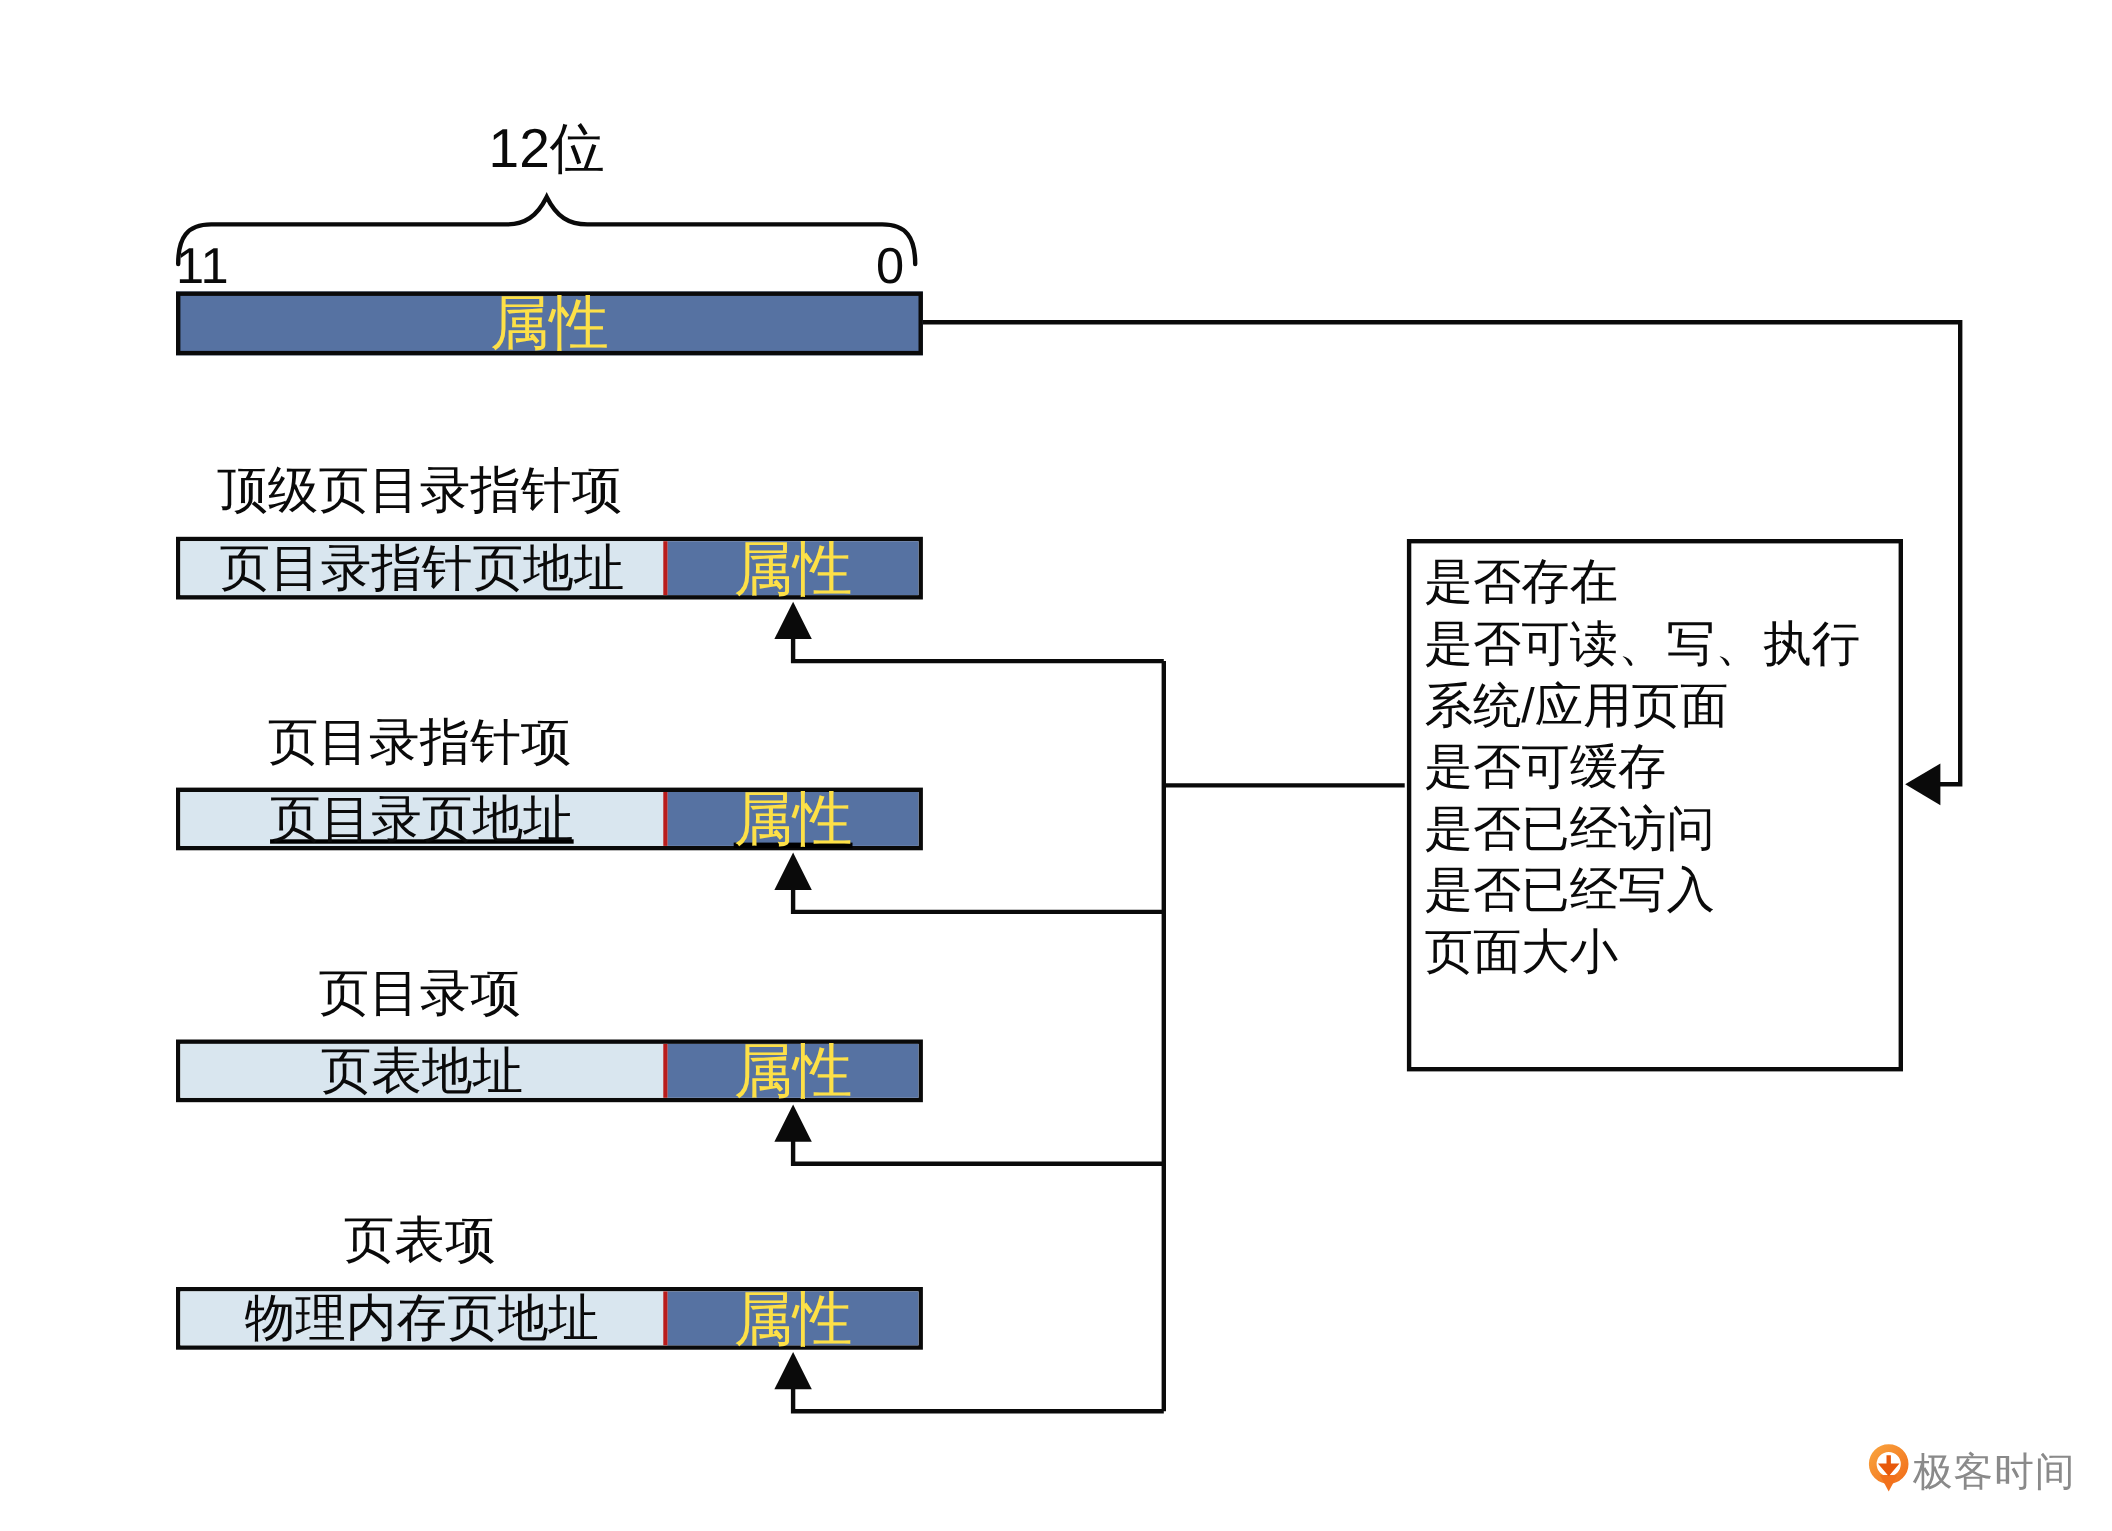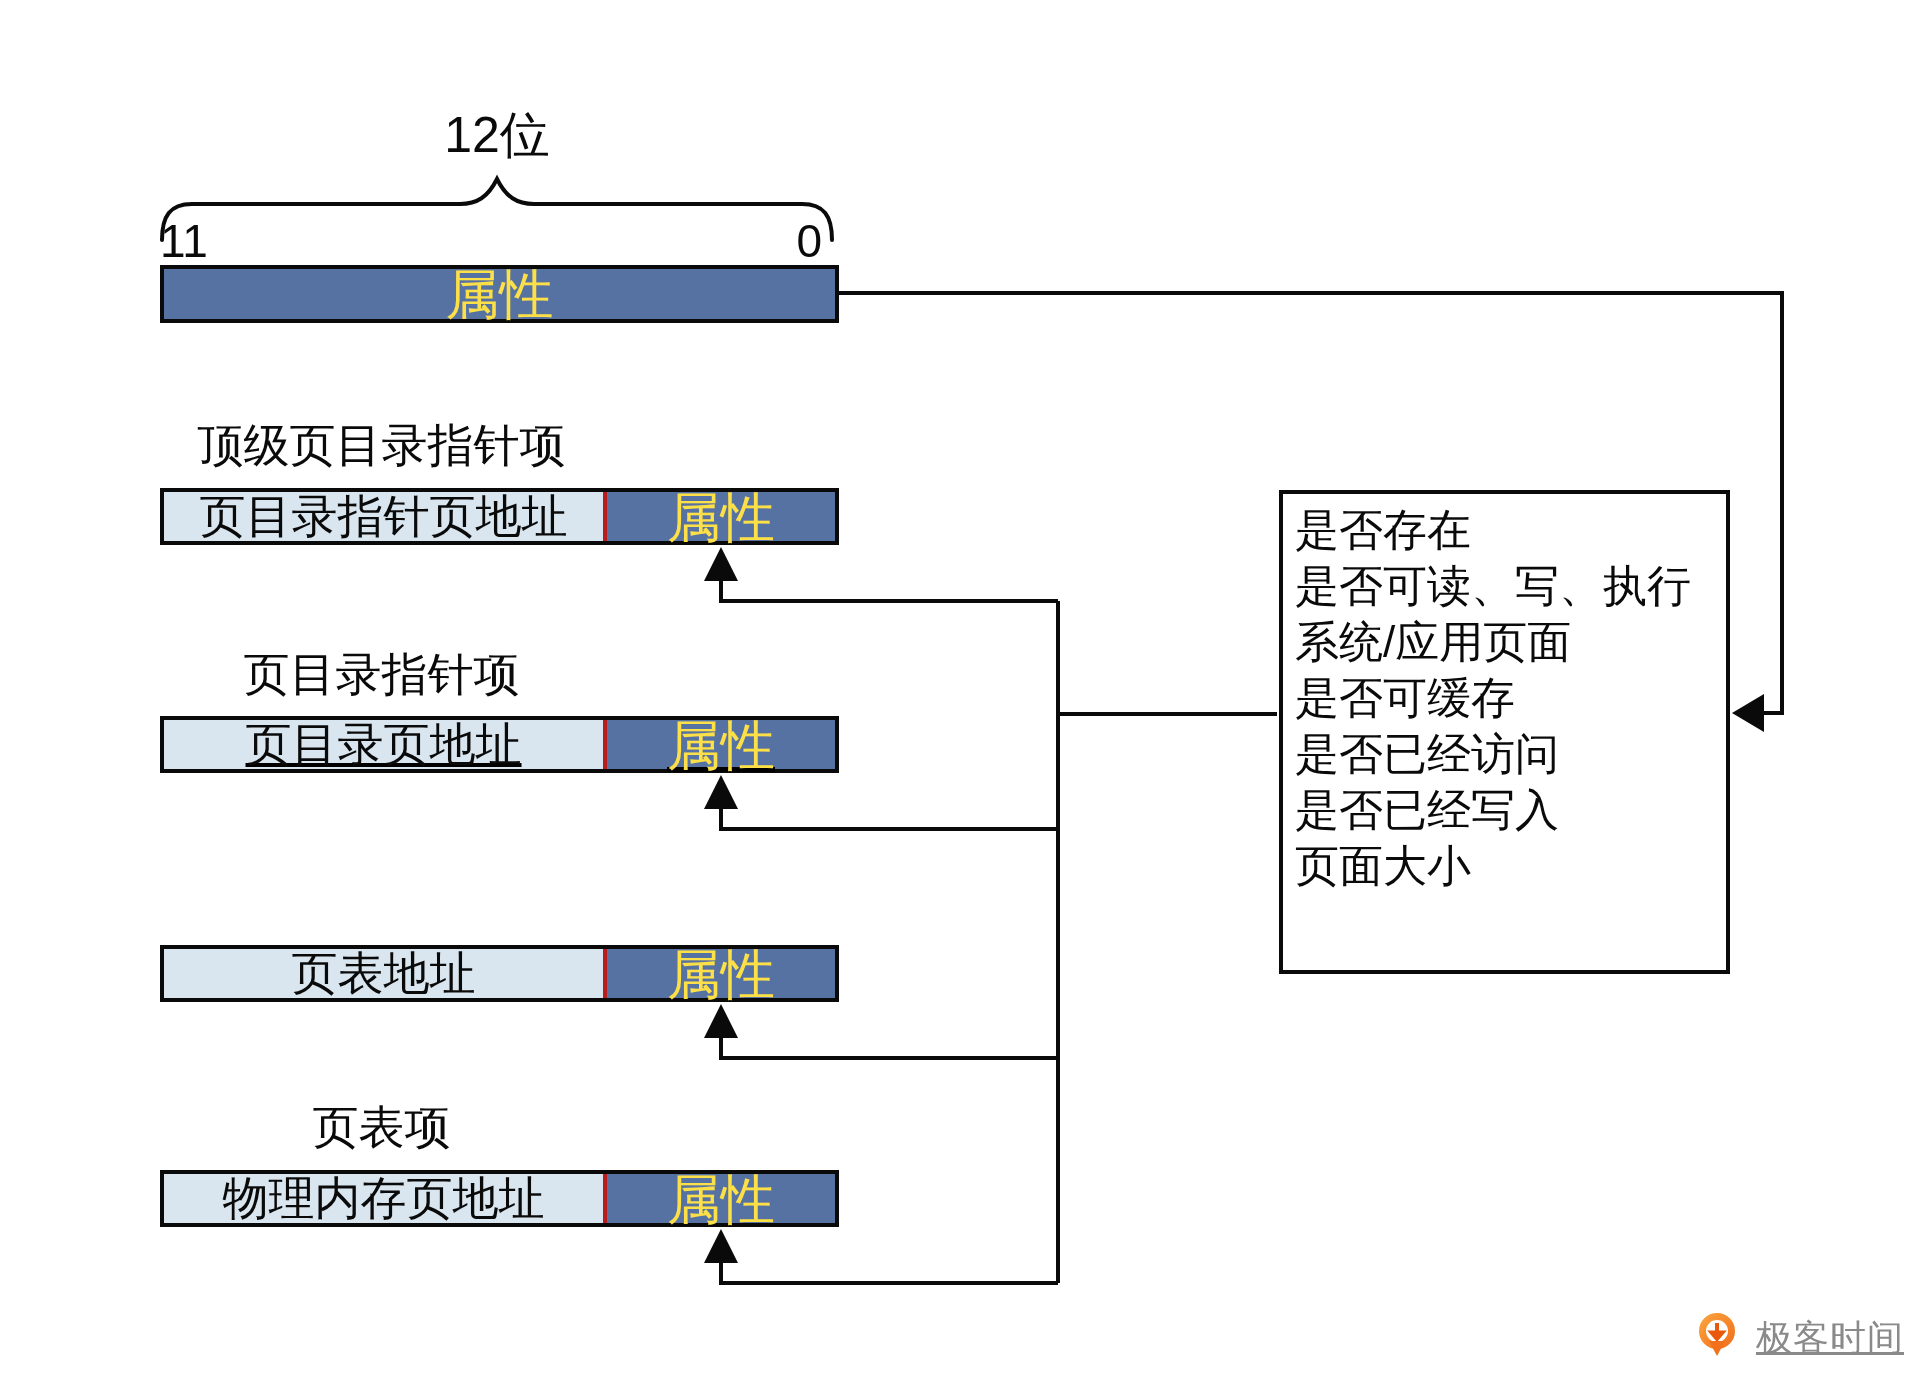--- a/index.html
+++ b/index.html
@@ -36,21 +36,21 @@
     font-size:46px;color:#0a0a0a;line-height:52px;}
   .t1{top:419px;} .t2{top:648px;} .t3{top:876px;} .t4{top:1101px;}
 
   
   .attr-box{left:1279px;top:490px;width:451px;height:484px;box-sizing:border-box;
     border:4px solid #0a0a0a;background:#ffffff;padding:8px 10px 0 12px;}
   .attr-box .line{font-size:44px;line-height:56px;color:#0a0a0a;white-space:nowrap;}
 
   
   .logo{left:1696px;top:1312px;display:flex;align-items:center;}
-  .logo-text{font-size:36px;color:#8a8a8a;margin-left:18px;letter-spacing:1px;text-decoration:underline;}
+  .logo-text{font-size:36px;color:#8a8a8a;margin-left:1px;letter-spacing:1px;}
 </style>
 </head>
 <body>
 
 <div id="canvas">
 
   <svg class="lines" viewBox="0 0 1920 1392" xmlns="http://www.w3.org/2000/svg">
 
     <path d="M 162 240 C 162 216 170 204 192 204 L 460 204
              C 477 204 488 197 497 179 C 506 197 517 204 534 204 L 802 204
@@ -93,20 +93,21 @@
   </div>
 
   <div class="abs row-title t2">页目录指针项</div>
   <div class="abs bar entry-bar row2">
     <div class="addr-field">页目录页地址</div>
     <div class="attr-field">
       <span class="attr-text">属性</span>
     </div>
   </div>
 
+  <div class="abs row-title t3">页目录项</div>
   <div class="abs bar entry-bar row3">
     <div class="addr-field">页表地址</div>
     <div class="attr-field">
       <span class="attr-text">属性</span>
     </div>
   </div>
 
   <div class="abs row-title t4">页表项</div>
   <div class="abs bar entry-bar row4">
     <div class="addr-field">物理内存页地址</div>

